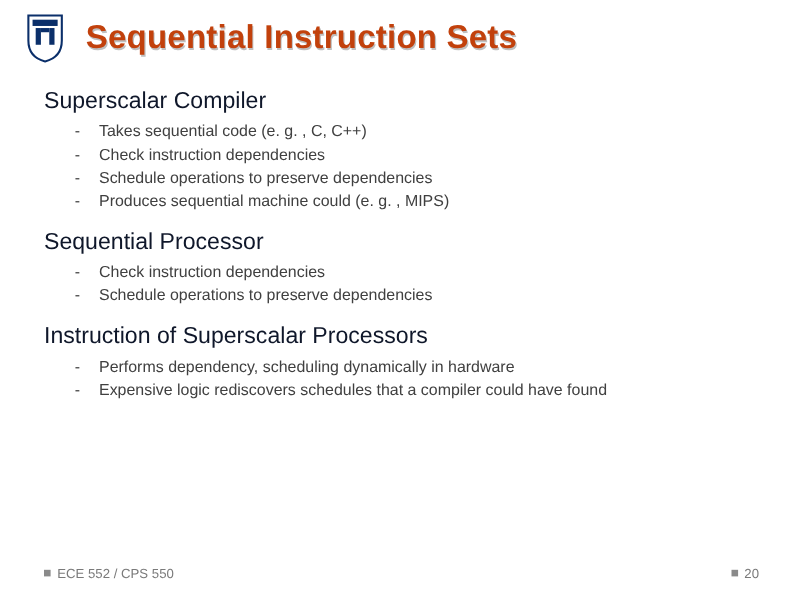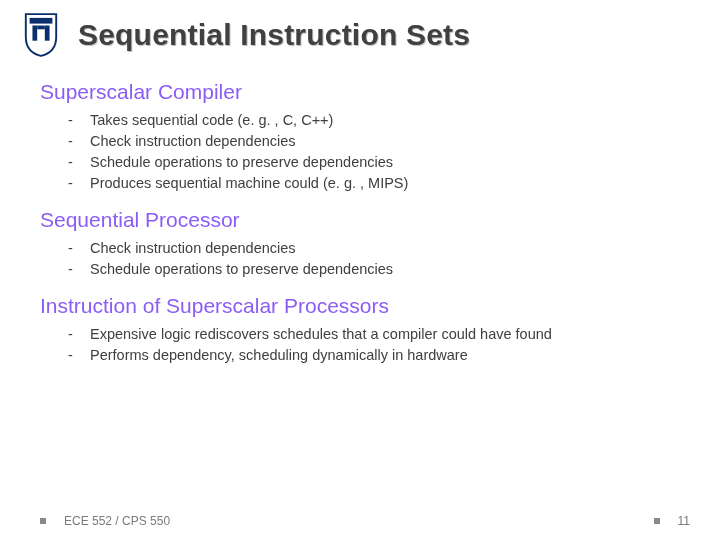--- a/index.html
+++ b/index.html
@@ -26,33 +26,33 @@
   }
   .crest {
     width: 38px;
     height: 46px;
     margin-right: 18px;
     flex-shrink: 0;
   }
   .title {
     font-size: 30px;
     font-weight: bold;
-    color: #404040;
+    color: #c2410c;
     text-shadow: 1px 1px 0 #bfbfbf;
     letter-spacing: 0.2px;
   }
   .section {
     margin-top: 6px;
     padding-left: 40px;
     padding-right: 30px;
   }
   .section-heading {
     font-size: 21px;
     font-weight: normal;
-    color: #8b5cf6;
+    color: #0f172a;
     margin: 14px 0 6px 0;
   }
   ul.bullets {
     list-style: none;
     margin: 2px 0 0 0;
     padding: 0 0 0 28px;
   }
   ul.bullets li {
     font-size: 14.5px;
     line-height: 1.45;
@@ -73,21 +73,21 @@
     right: 30px;
     display: flex;
     justify-content: space-between;
     align-items: center;
     font-size: 12px;
     color: #7a7a7a;
   }
   .foot-left, .foot-right {
     display: flex;
     align-items: center;
-    gap: 18px;
+    gap: 6px;
   }
   .foot-dot {
     width: 6px;
     height: 6px;
     background: #8a8a8a;
     display: inline-block;
   }
 </style>
 </head>
 <body>
@@ -121,29 +121,29 @@
     <div class="section-heading">Sequential Processor</div>
     <ul class="bullets">
       <li>Check instruction dependencies</li>
       <li>Schedule operations to preserve dependencies</li>
     </ul>
   </div>
 
   <div class="section">
     <div class="section-heading">Instruction of Superscalar Processors</div>
     <ul class="bullets">
+      <li>Performs dependency, scheduling dynamically in hardware</li>
       <li>Expensive logic rediscovers schedules that a compiler could have found</li>
-      <li>Performs dependency, scheduling dynamically in hardware</li>
     </ul>
   </div>
 
   <div class="footer">
     <div class="foot-left">
       <span class="foot-dot"></span>
       <span>ECE 552 / CPS 550</span>
     </div>
     <div class="foot-right">
       <span class="foot-dot"></span>
-      <span>11</span>
+      <span>20</span>
     </div>
   </div>
 
 </div>
 
 </body></html>

